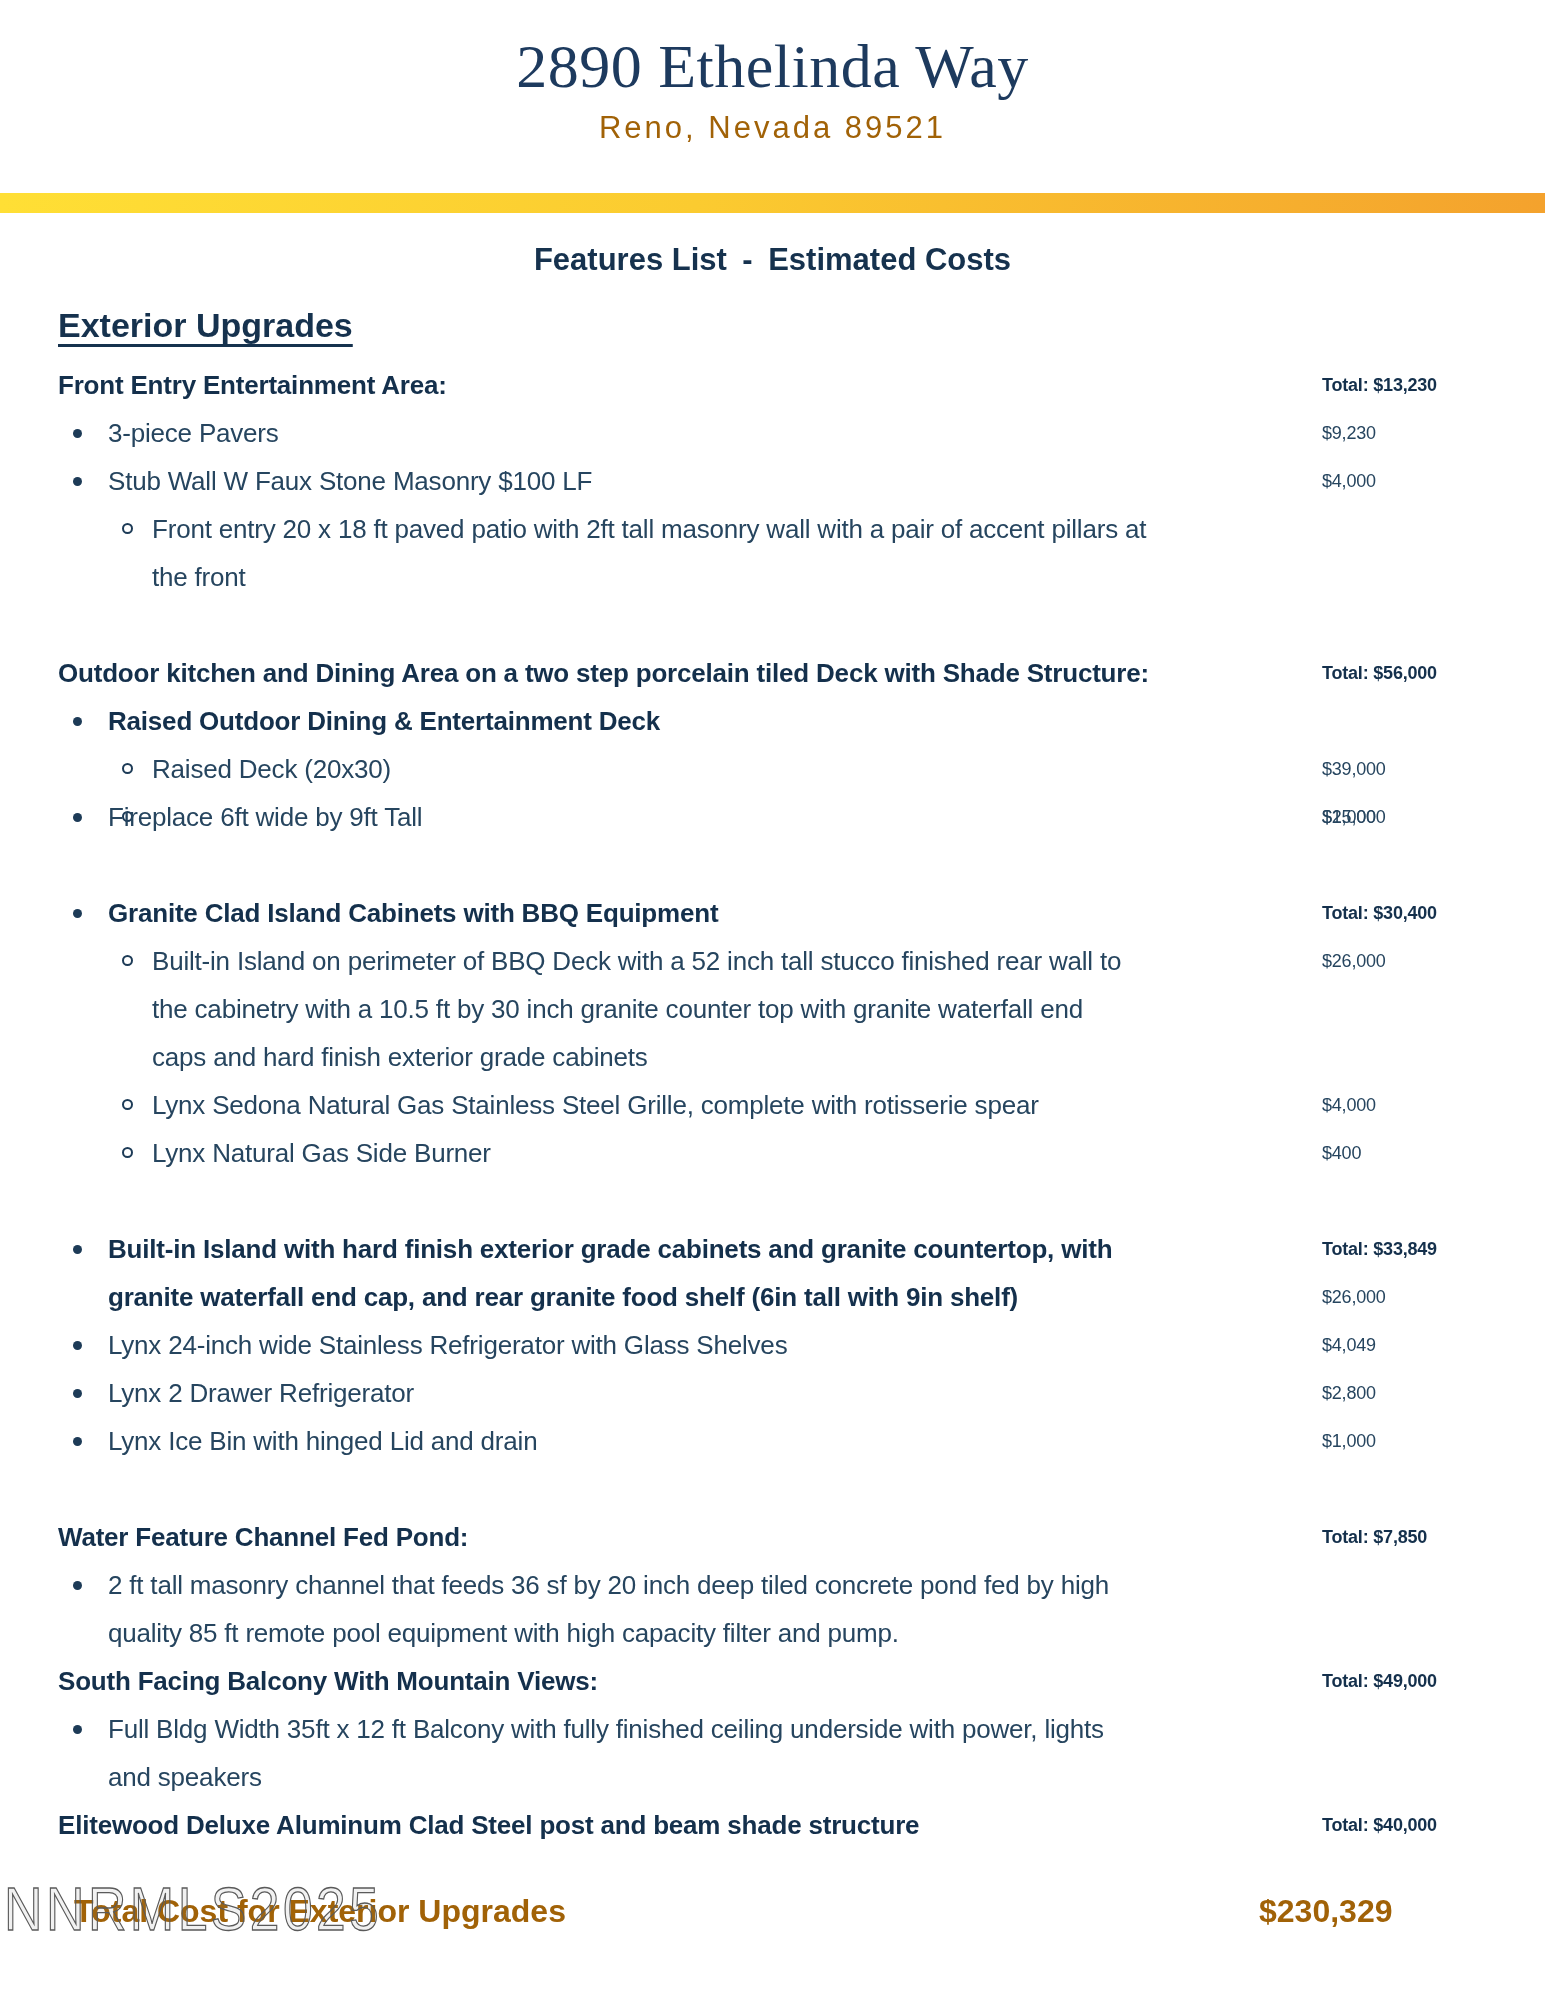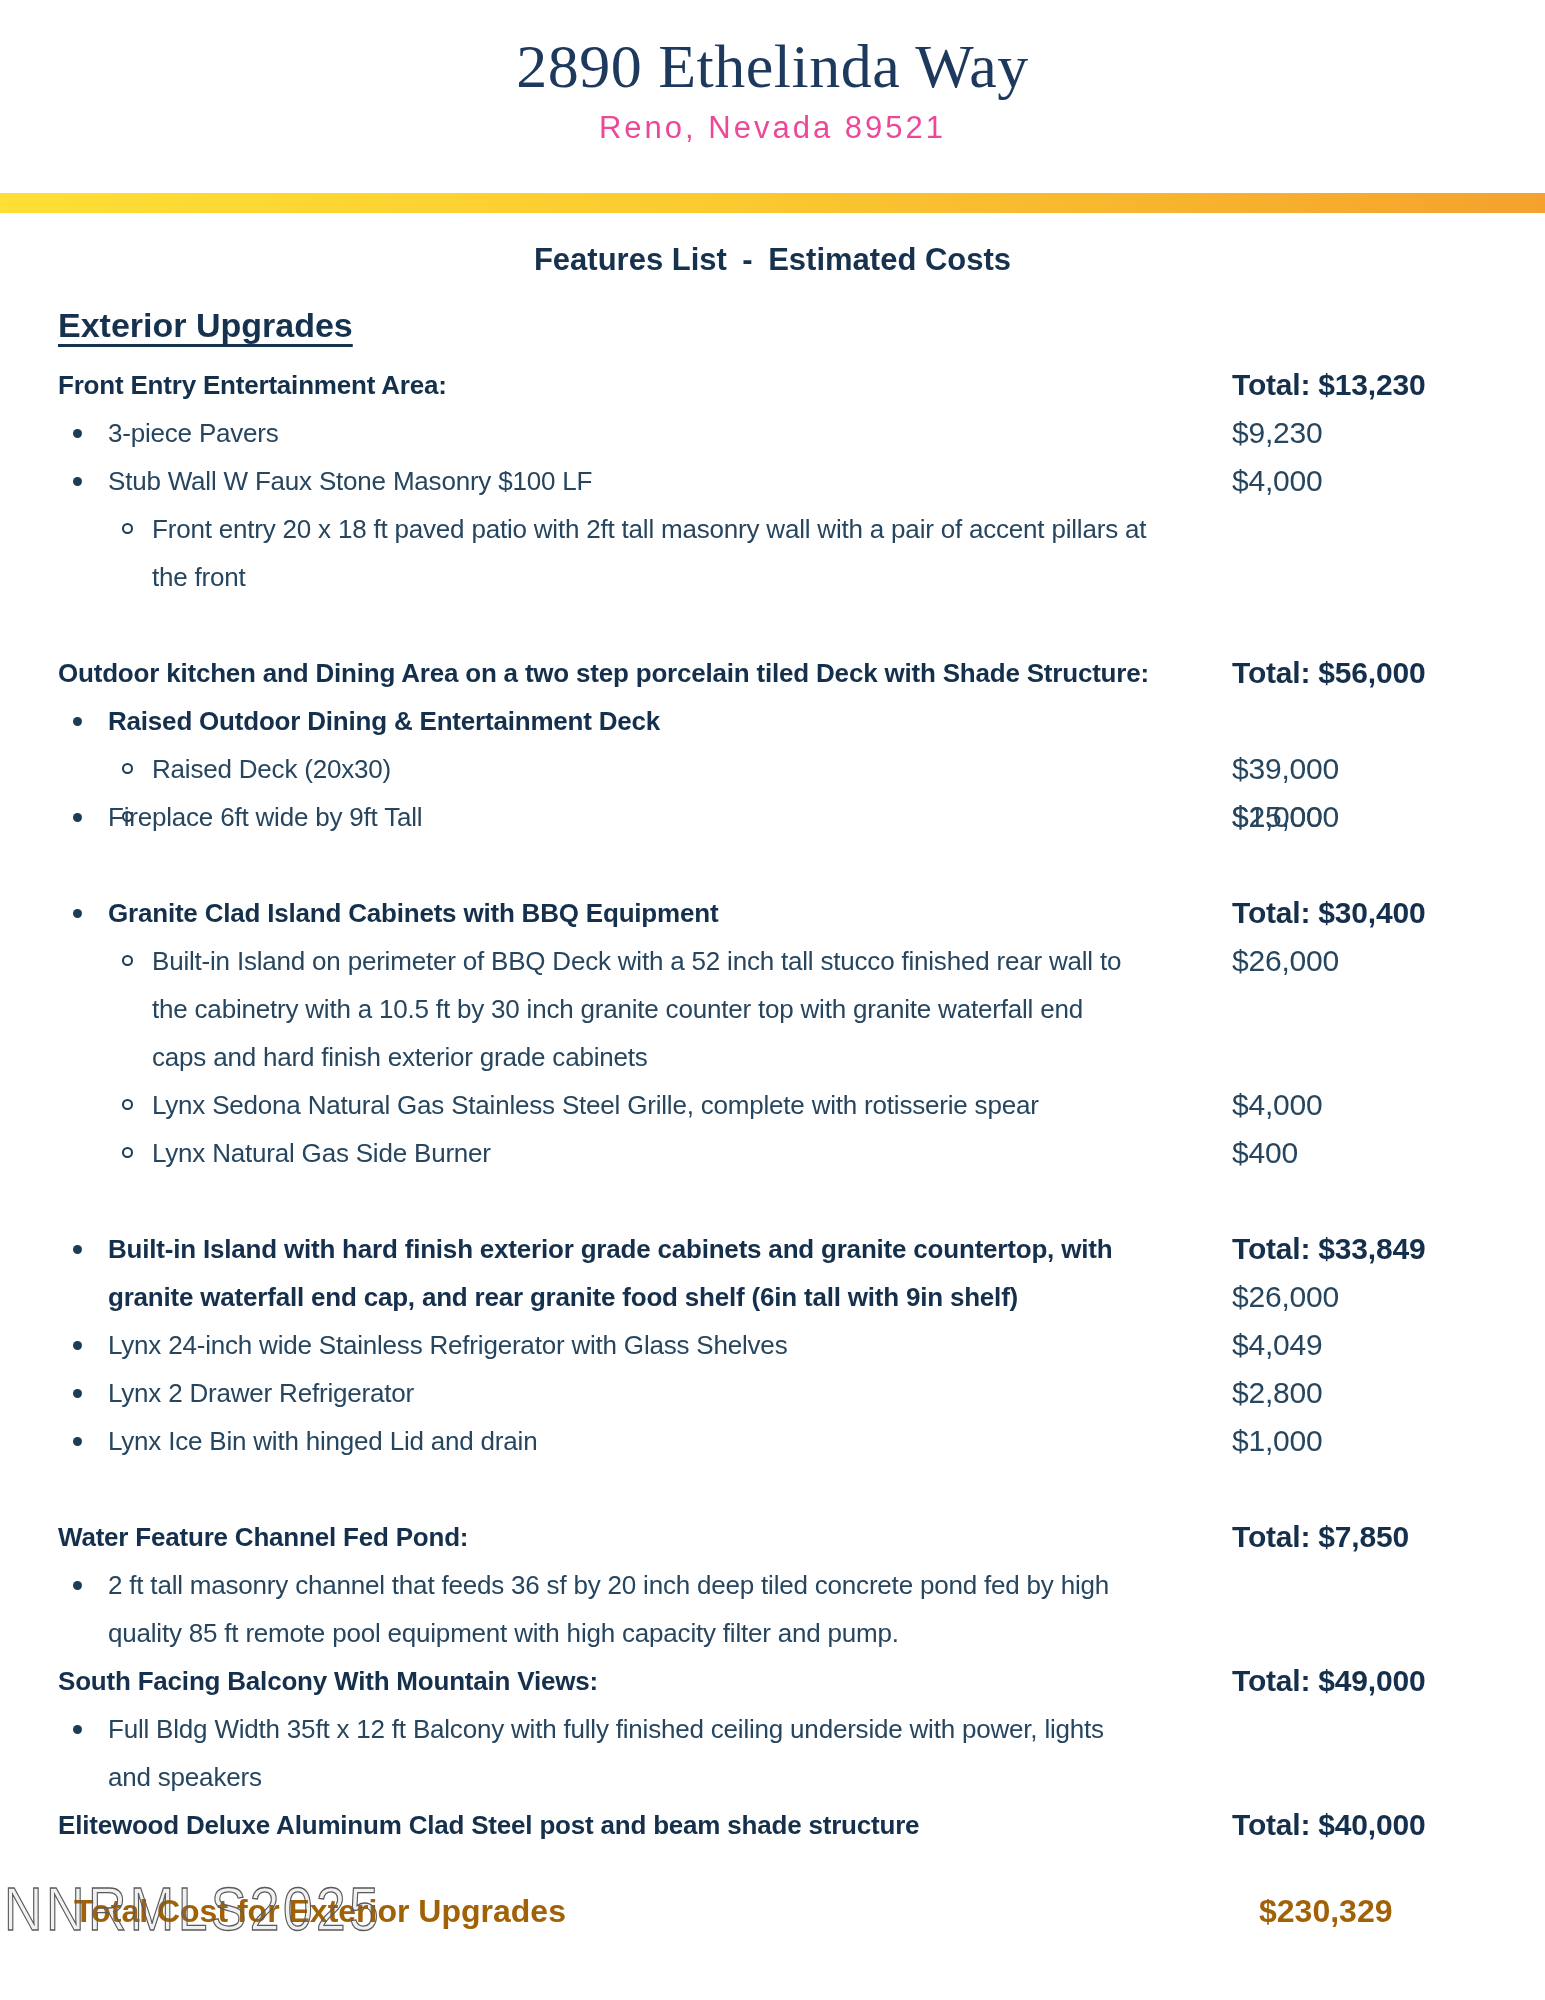--- a/index.html
+++ b/index.html
@@ -13,21 +13,21 @@
   .page { position:relative; width:1545px; height:2000px; background:#ffffff; }
 
   
   .site-header { padding-top:30px; text-align:center; }
   .site-title {
     font-family:"Liberation Serif", serif; font-weight:400;
     font-size:62px; line-height:72px; color:#1d3a5e; letter-spacing:0.5px;
   }
   .site-subtitle {
     margin-top:6px; font-size:31px; line-height:40px;
-    color:#ec4899; letter-spacing:3px;
+    color:#a16207; letter-spacing:3px;
   }
 
   .accent-bar { margin-top:45px; width:100%; height:20px;
     background:linear-gradient(90deg,#ffdf35 0%,#fbcb30 45%,#f4a22d 100%); }
 
   .features-heading {
     margin-top:26px; text-align:center;
     font-size:31px; line-height:42px; font-weight:bold; color:#16324e;
   }
 
@@ -46,21 +46,21 @@
   .txt { width:1200px; white-space:pre-line; letter-spacing:-0.2px; color:#26455f; }
   .lvl1 .txt { padding-left:50px; }
   .lvl2 .txt { padding-left:94px; }
   .bold { font-weight:bold; color:#14304c !important; }
 
   .bullet { position:absolute; display:block; }
   .bullet.dot { left:15px; top:20px; width:9px; height:9px; border-radius:50%; background:#1d3b57; }
   .bullet.circle { left:64px; top:18px; width:11px; height:11px; border-radius:50%;
     background:transparent; border:2.5px solid #1d3b57; }
 
-  .price { position:absolute; left:1174px; top:0; font-size:30px; line-height:48px;
+  .price { position:absolute; left:1264px; top:0; font-size:18px; line-height:48px;
     color:#26455f; letter-spacing:-0.2px; white-space:nowrap; }
   .price div { line-height:48px; }
 
   
   .grand-total { position:relative; margin-top:38px; padding-left:16px;
     font-size:32px; line-height:48px; font-weight:bold; color:#a16207; }
   .grand-total .value { position:absolute; left:1201px; top:0; }
 
   
   .watermark {

